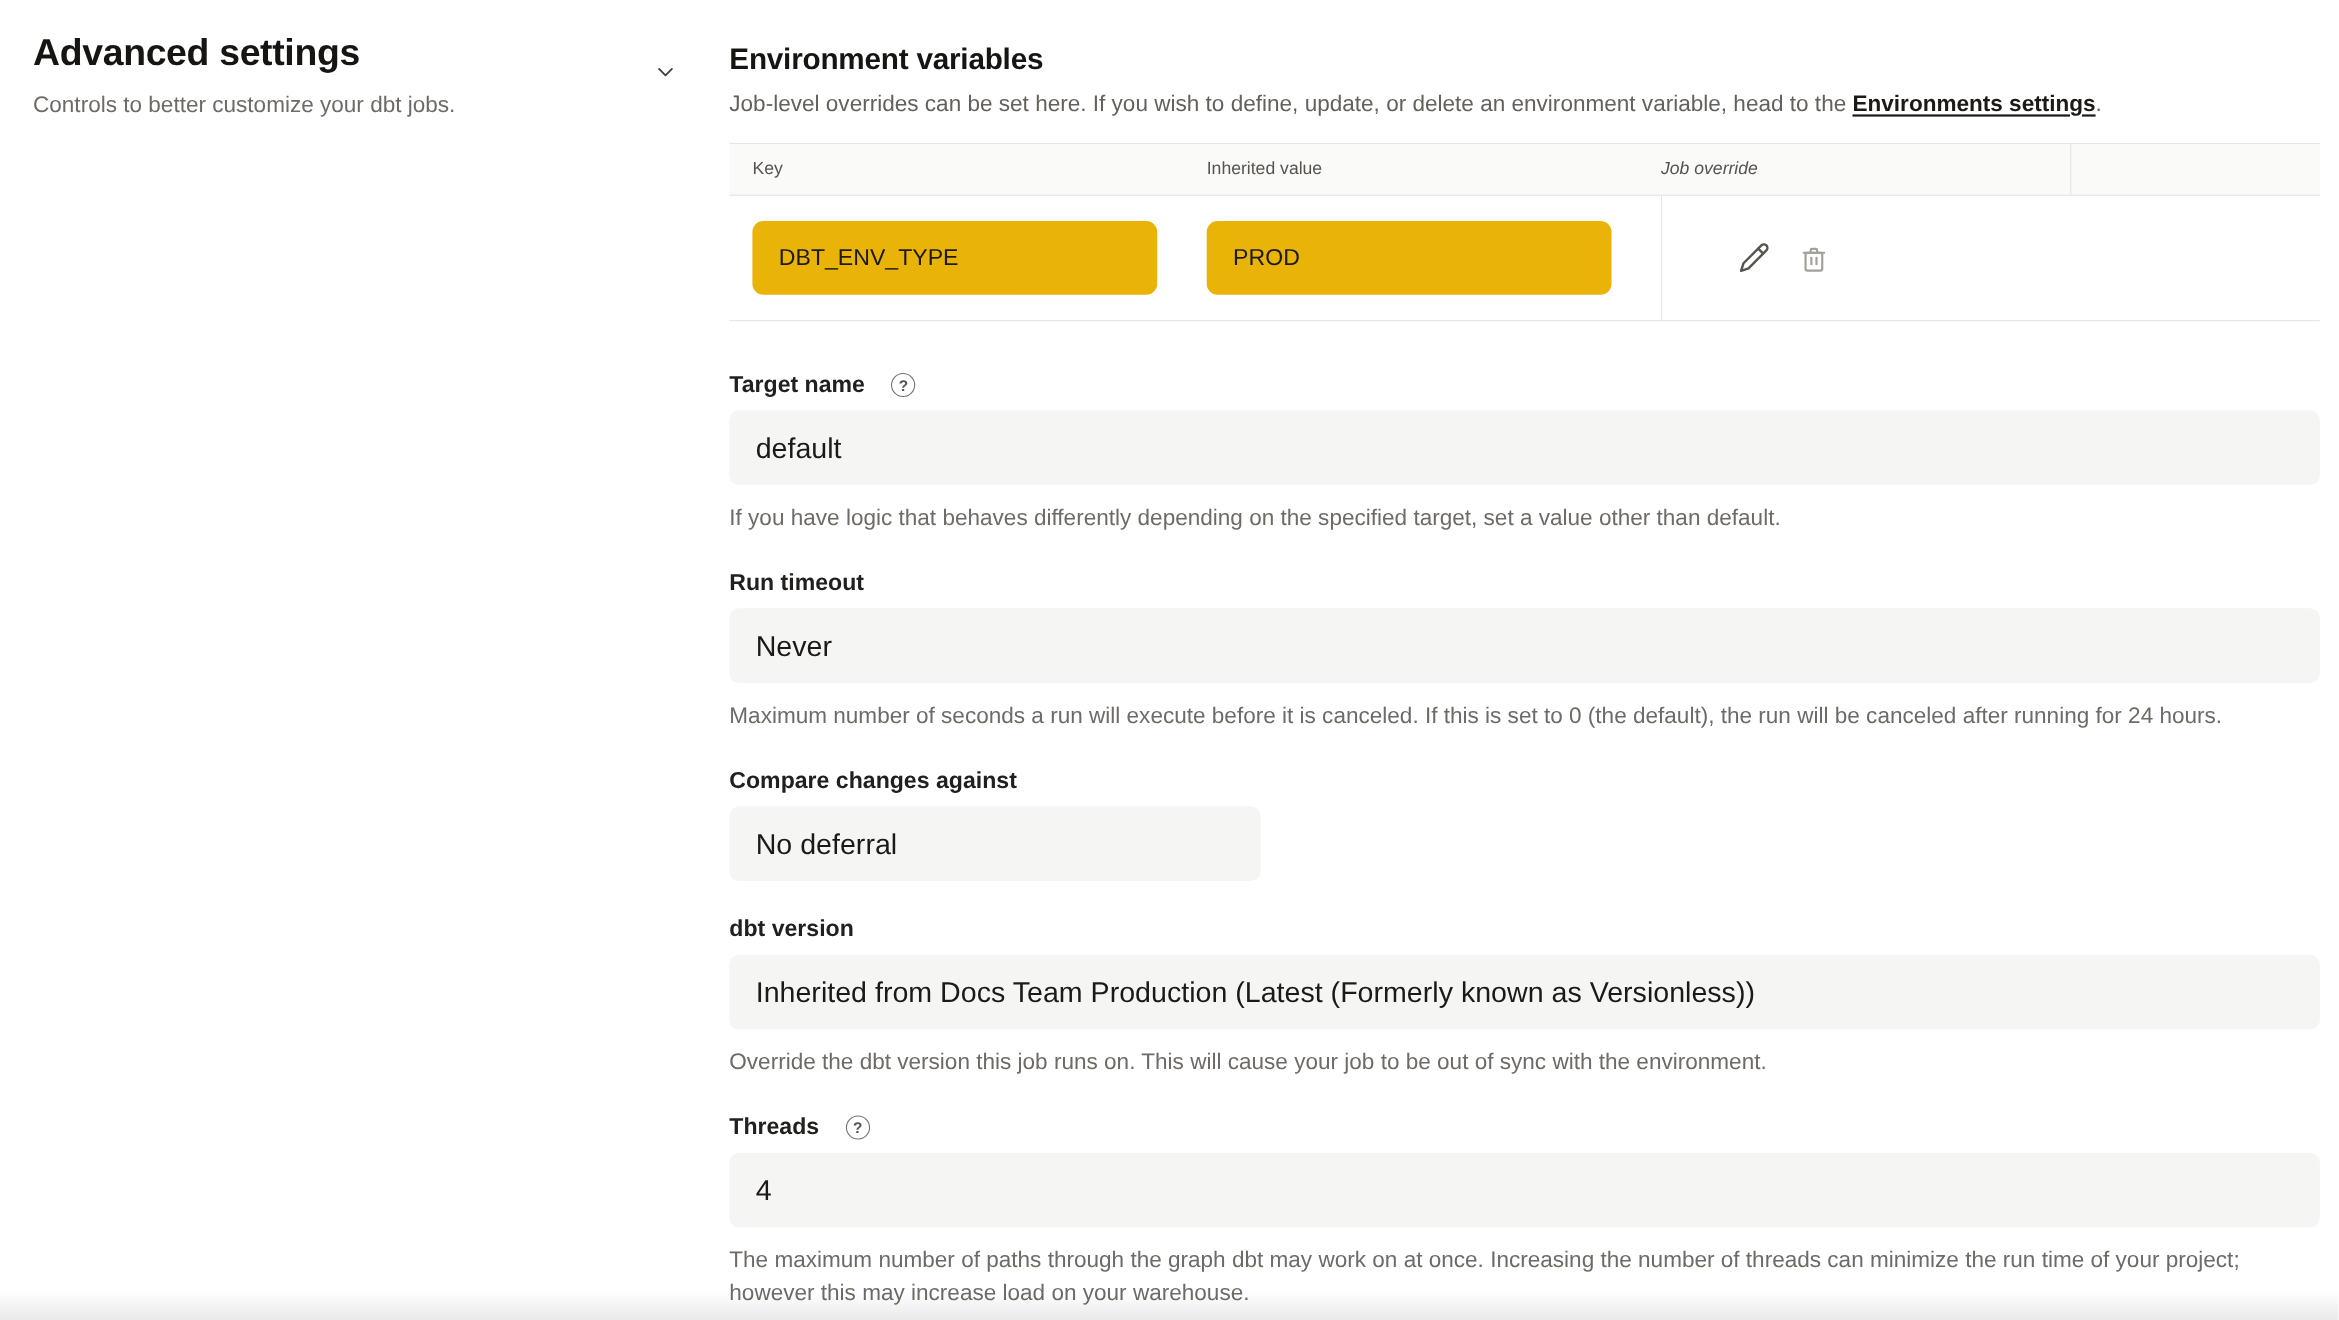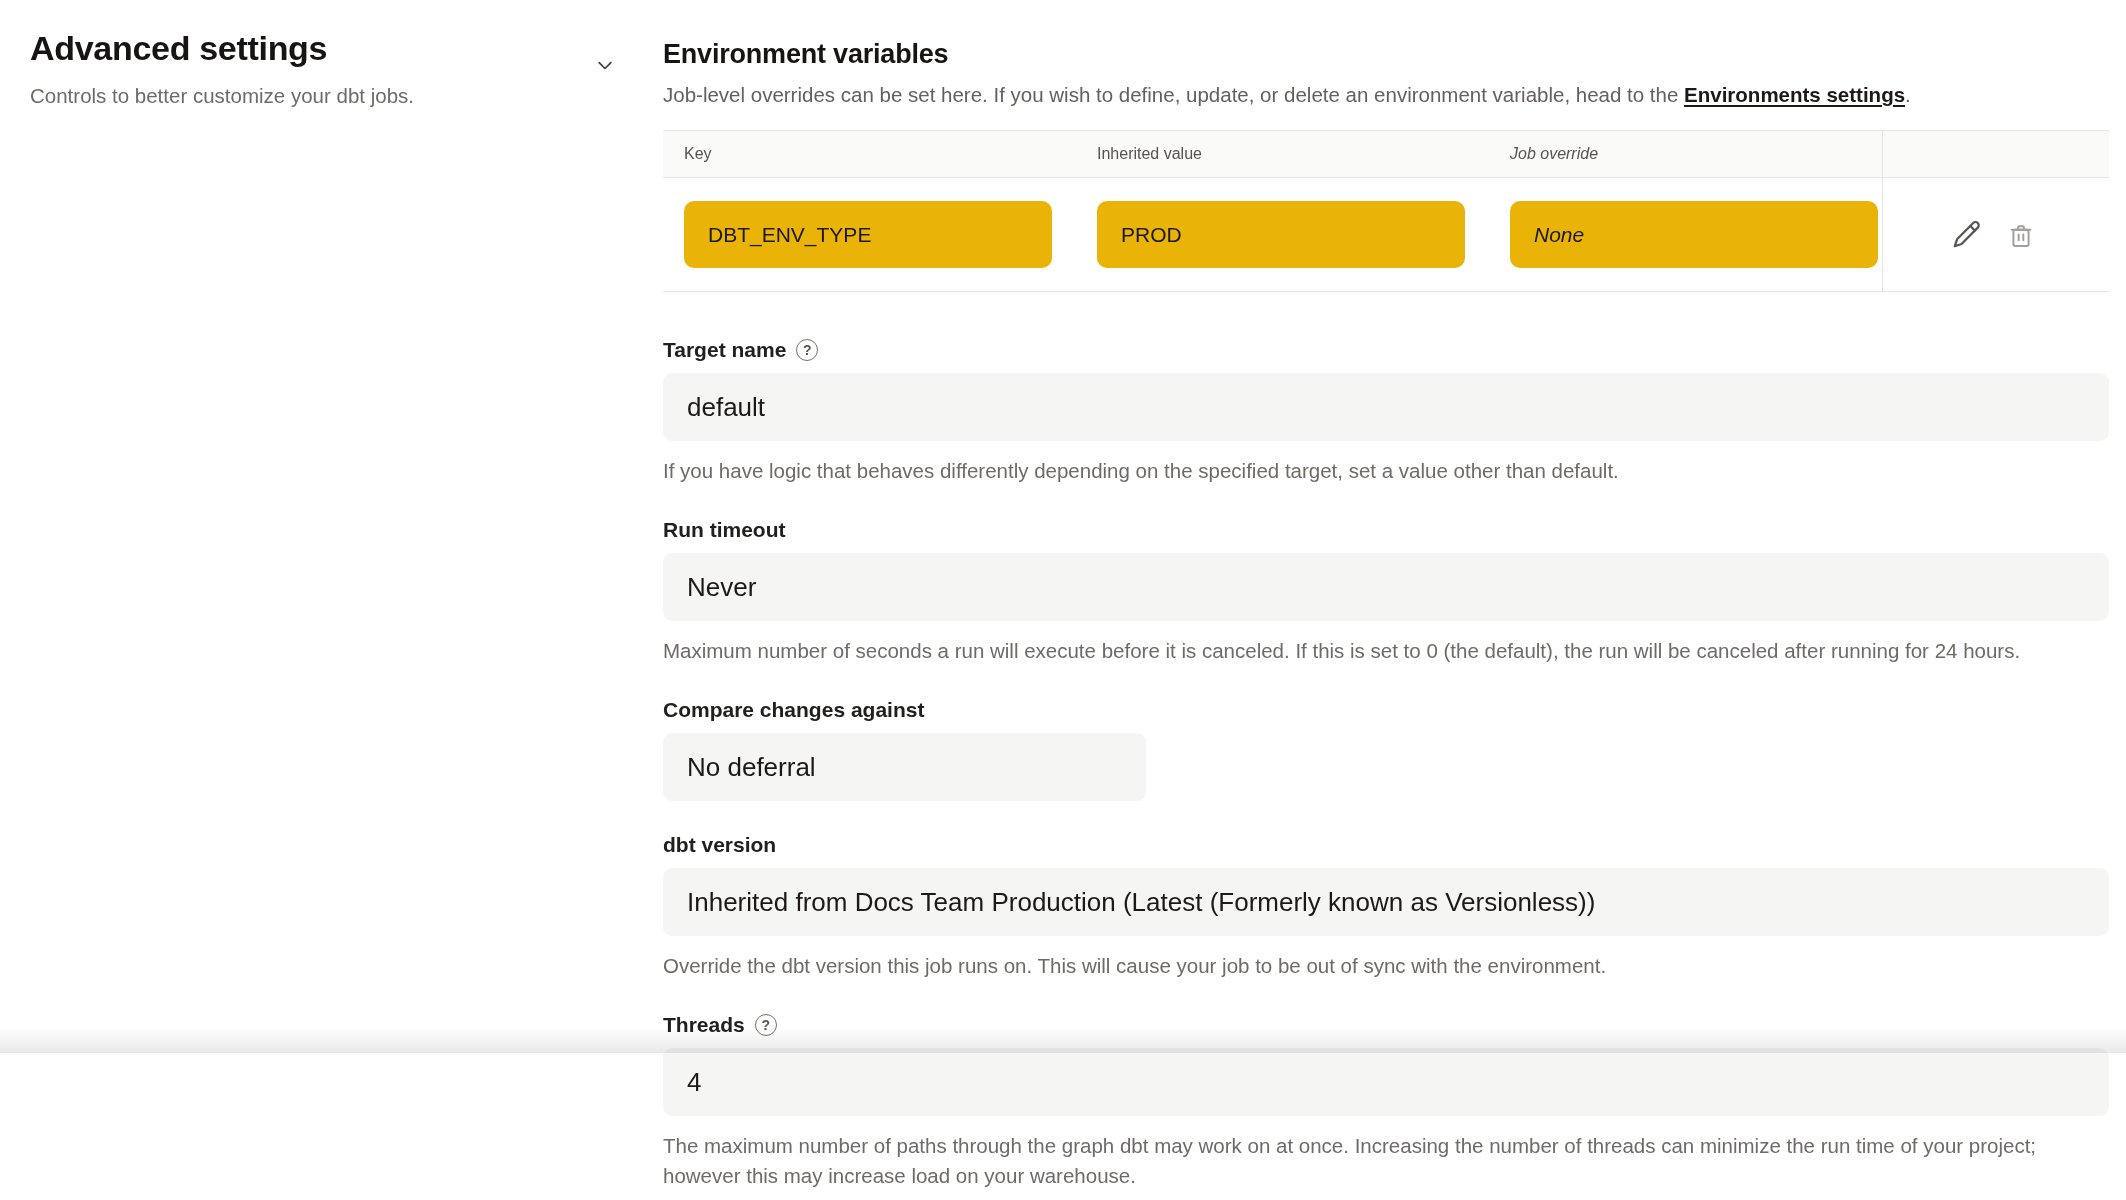--- a/index.html
+++ b/index.html
@@ -4,21 +4,21 @@
 <style>
   * { box-sizing: border-box; margin: 0; padding: 0; }
   html, body {
     width: 2126px; height: 1200px;
     background: #ffffff;
     font-family: "Liberation Sans", "DejaVu Sans", sans-serif;
     color: #1c1917;
     overflow: hidden;
     -webkit-font-smoothing: antialiased;
   }
-  .page { position: relative; width: 2126px; height: 1053px; }
+  .page { position: relative; width: 2126px; height: 1200px; }
 
   
   .left-col { position: absolute; left: 30px; top: 26px; width: 540px; }
   .panel-title { font-size: 34px; font-weight: 600; letter-spacing: -0.3px; color: #171512; line-height: 44px; }
   .panel-subtitle { margin-top: 12px; font-size: 20.5px; color: #6e6b66; line-height: 28px; }
   .collapse-btn {
     position: absolute; left: 588px; top: 48px; width: 34px; height: 34px;
     display: flex; align-items: center; justify-content: center;
     background: none; border: none; cursor: pointer; color: #44403c;
   }
@@ -54,21 +54,21 @@
     background: #eab308; display: flex; align-items: center;
     padding: 0 24px; font-size: 21px; color: #1c1917;
   }
   .icon-btn { background: none; border: none; cursor: pointer; display: flex; align-items: center; justify-content: center; padding: 0; }
   .icon-pencil { color: #57534e; }
   .icon-trash { color: #a3a09b; }
 
   
   .field { margin-top: 30px; }
   .field.first { margin-top: 44px; }
-  .field-label-row { display: flex; align-items: center; gap: 10px; }
+  .field-label-row { display: flex; align-items: center; gap: 24px; }
   .field-label { font-size: 21px; font-weight: 600; color: #21201e; line-height: 27px; }
   .help-icon {
     width: 22px; height: 22px; border: 1.6px solid #78716c; border-radius: 50%;
     display: inline-flex; align-items: center; justify-content: center;
     font-size: 14px; font-weight: 600; color: #57534e; cursor: pointer;
     line-height: 1;
   }
   .input {
     margin-top: 10px; width: 1446px; height: 68px; border-radius: 9px;
     background: #f5f5f4; display: flex; align-items: center;
@@ -115,23 +115,20 @@
         <div class="col-inh th">Inherited value</div>
         <div class="col-ovr th">Job override</div>
         <div class="col-actions"></div>
       </div>
       <div class="trow">
         <div class="col-key">
           <div class="pill">DBT_ENV_TYPE</div>
         </div>
         <div class="col-inh">
           <div class="pill">PROD</div>
-        </div>
-        <div class="col-ovr">
-          <div class="pill">None</div>
         </div>
         <div class="col-actions">
           <button class="icon-btn icon-pencil">
             <span>
               <svg width="33" height="33" viewBox="0 0 24 24" fill="none" stroke="currentColor" stroke-width="1.6" stroke-linecap="round" stroke-linejoin="round">
                 <path d="M3.5 20.5l1.6-5L16.9 3.7a2.3 2.3 0 0 1 3.3 3.3L8.4 18.9l-4.9 1.6z"></path>
                 <path d="M14.8 5.8l3.3 3.3"></path>
               </svg>
             </span>
           </button>

